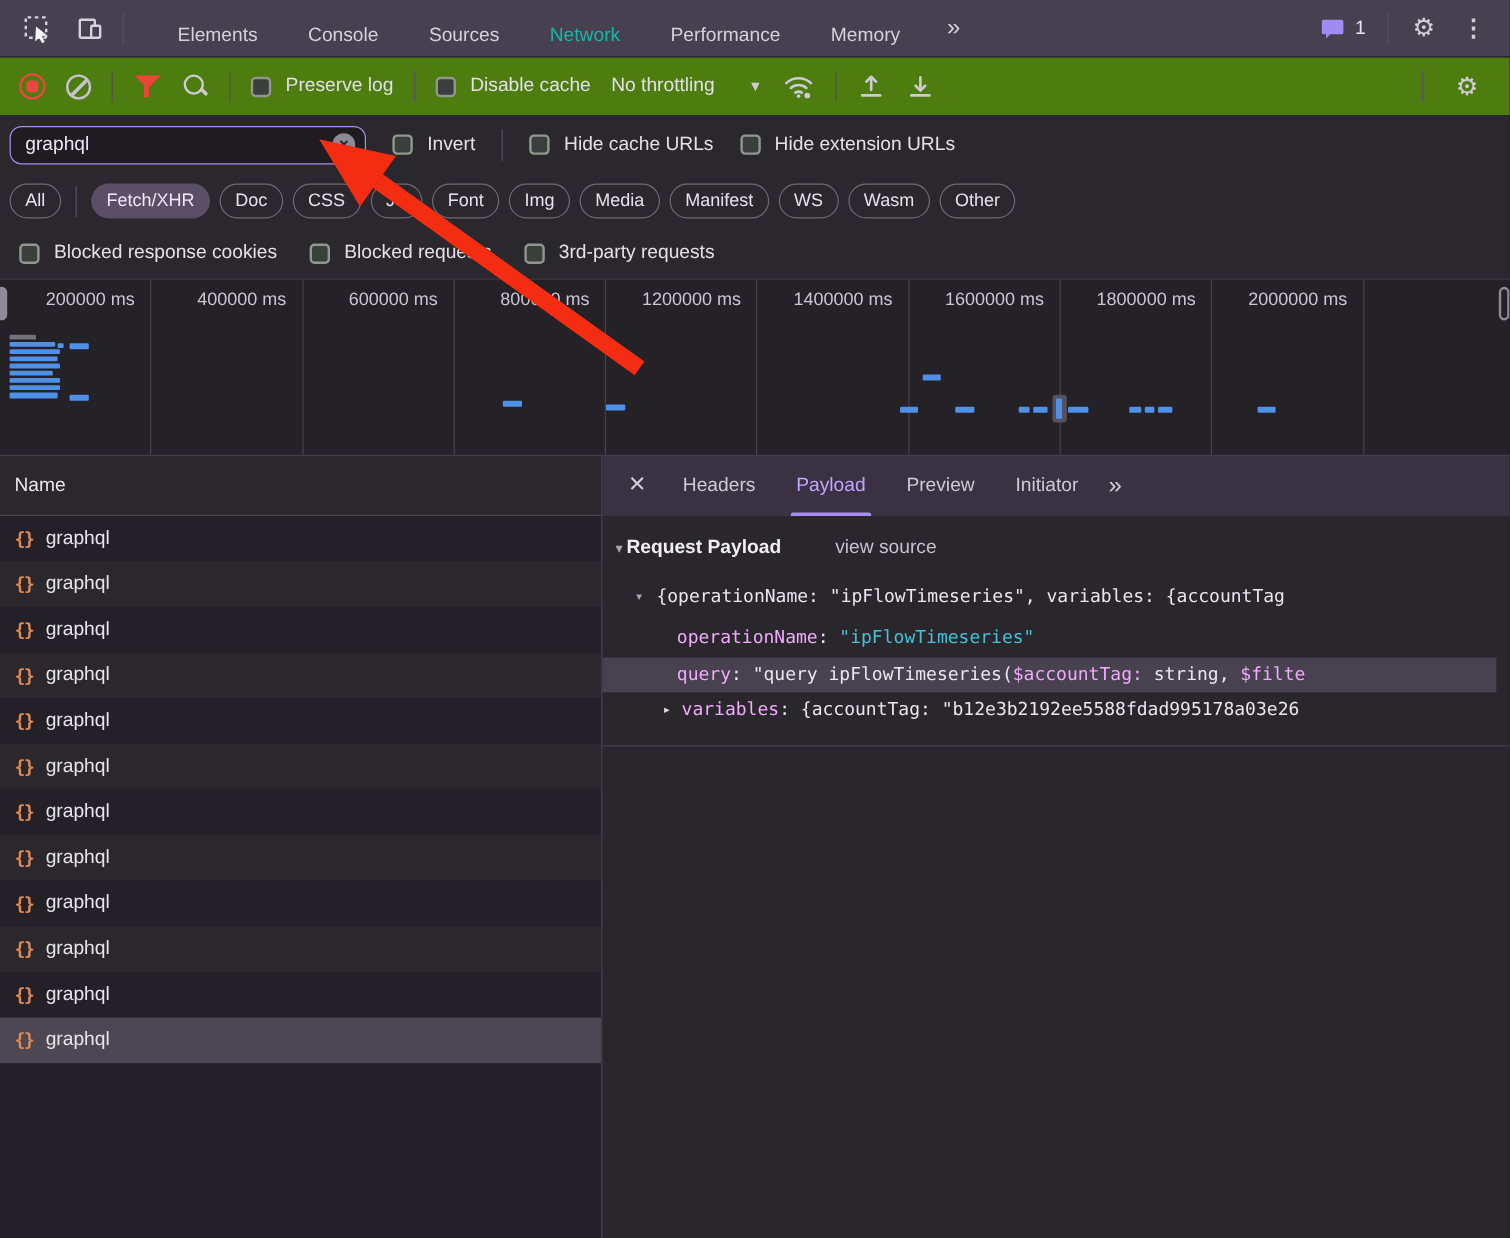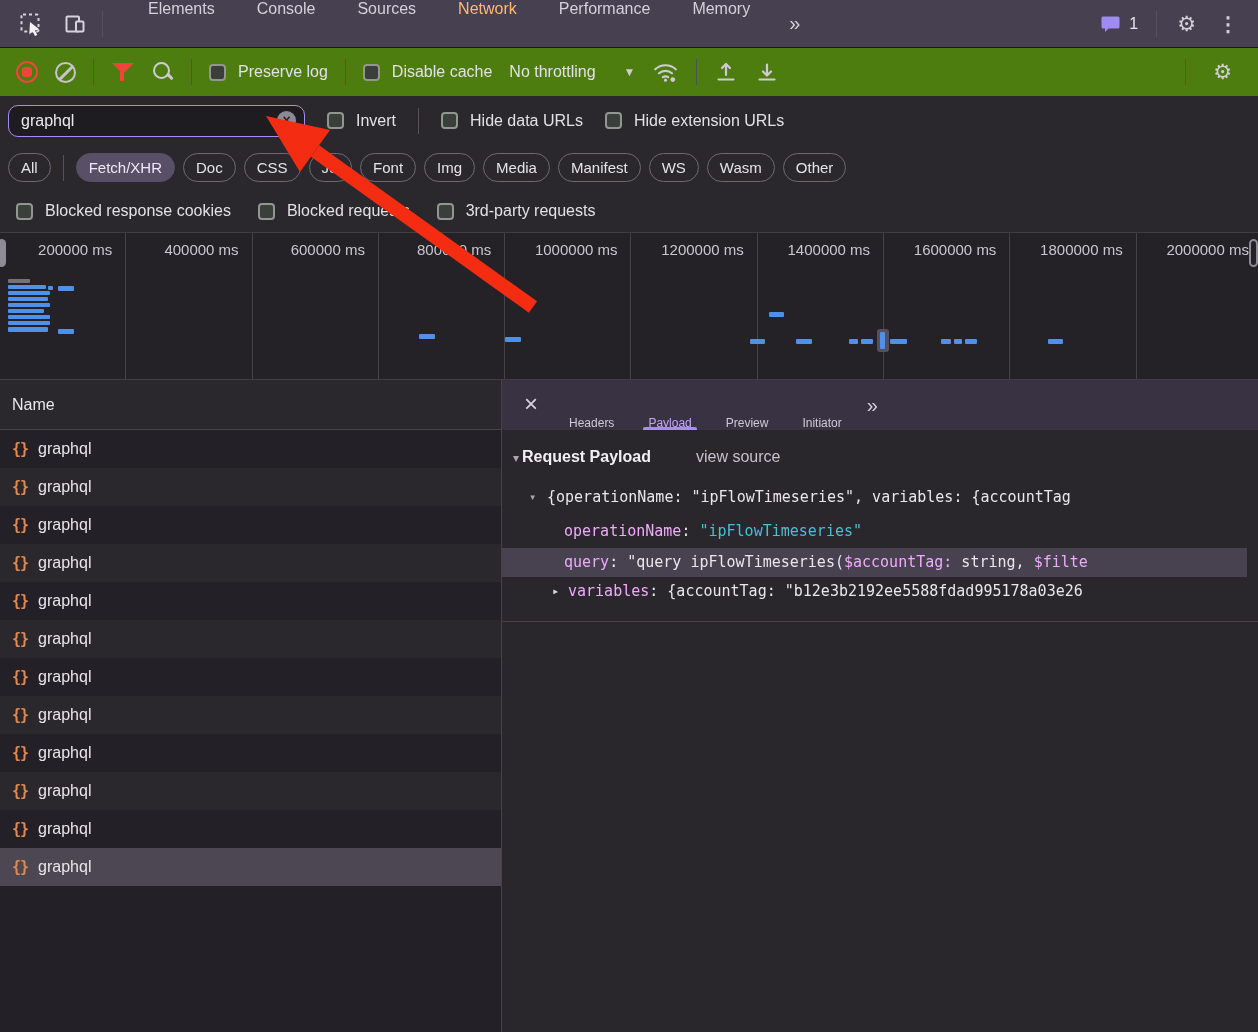--- a/index.html
+++ b/index.html
@@ -8,23 +8,23 @@
   .stage { position:absolute; top:0; left:0; width:1258px; height:1032px; }
 
   .vdiv { width:1px; height:26px; background:#56505c; flex:0 0 1px; }
 
   
   .topbar { position:absolute; top:0; left:0; width:100%; height:48px; background:#474051;
     display:flex; align-items:center; padding:0 14px; gap:10px; border-bottom:1px solid #19171c; }
   .icon-btn { width:34px; height:34px; display:flex; align-items:center; justify-content:center;
     color:#d7d2dd; flex:0 0 auto; }
   .tabs { display:flex; height:48px; margin-left:14px; }
-  .tab { position:relative; display:flex; align-items:flex-start; padding:0 21px; height:60px;
+  .tab { position:relative; display:flex; align-items:center; padding:0 21px; height:60px;
     color:#d5d0da; font-size:16px; cursor:default; }
-  .tab.active { color:#fdba74; }
+  .tab.active { color:#14b8a6; }
   .tab.active::after { content:""; position:absolute; left:10px; right:10px; bottom:0; height:3px;
     background:#a88cf6; border-radius:2px 2px 0 0; }
   .chevrons { color:#d5d0da; font-size:20px; letter-spacing:-2px; padding:0 8px; }
   .spacer { flex:1; }
   .issues { display:flex; align-items:center; gap:8px; color:#e7e3ec; font-size:16px; padding:0 8px; }
   .glyph { font-size:21px; color:#d3ced8; padding:0 10px; }
   .kebab { font-size:20px; font-weight:bold; padding:0 6px 0 2px; }
 
   
   .toolbar { position:absolute; top:48px; left:0; width:100%; height:48px; background:#4d7c0f;
@@ -94,22 +94,22 @@
   .req-row.even { background:#2b282d; }
   .req-row.selected { background:#4d4753; }
   .braces { color:#e08a52; font-family:"DejaVu Sans Mono",monospace; font-size:15px; font-weight:bold;
     letter-spacing:-1px; }
 
   
   .right-panel { position:absolute; top:380px; left:501px; right:0; bottom:0; background:#29262c;
     border-left:1px solid #46424a; overflow:hidden; }
   .dtabbar { height:50px; background:#393242; display:flex; align-items:center; padding-left:16px; }
   .close-x { color:#d6d1db; font-size:24px; padding:0 14px 2px 6px; line-height:1; }
-  .dtab { position:relative; display:flex; align-items:flex-end; height:50px; padding:0 17px;
-    color:#cfc9d6; font-size:12px; }
+  .dtab { position:relative; display:flex; align-items:center; height:50px; padding:0 17px;
+    color:#cfc9d6; font-size:16px; }
   .dtab.active { color:#c1a5fd; }
   .dtab.active::after { content:""; position:absolute; left:12px; right:12px; bottom:0; height:3px;
     background:#a88cf6; border-radius:2px 2px 0 0; }
 
   .p-row { position:absolute; left:0; right:11px; white-space:nowrap; overflow:hidden;
     font-family:"DejaVu Sans Mono",monospace; font-size:15px; color:#e9e6ec; }
   .p-title { top:63px; height:27px; line-height:27px; font-family:"Liberation Sans",sans-serif; }
   .tri { color:#a9a4b0; font-size:12px; }
   .bold-title { font-weight:bold; color:#f2eff4; font-size:16px; margin-left:3px; }
   .view-src { position:absolute; left:194px; color:#c6c1cc; font-size:16px; font-weight:normal; }
@@ -234,21 +234,21 @@
       <input value="graphql" style="">
       <div class="clear-x">×</div>
     </div>
     <div class="cbgrp">
       <div class="cb"></div>
       <span>Invert</span>
     </div>
     <div class="vdiv"></div>
     <div class="cbgrp">
       <div class="cb"></div>
-      <span>Hide data URLs</span>
+      <span>Hide cache URLs</span>
     </div>
     <div class="cbgrp">
       <div class="cb"></div>
       <span>Hide extension URLs</span>
     </div>
   </div>
 
   <div class="pillsrow" id="pills">
       <button class="pill">All</button>
       <div class="vdiv pill-div"></div>
@@ -286,23 +286,20 @@
           <span class="tl-label">200000 ms</span>
         </div>
         <div class="tl-seg">
           <span class="tl-label">400000 ms</span>
         </div>
         <div class="tl-seg">
           <span class="tl-label">600000 ms</span>
         </div>
         <div class="tl-seg">
           <span class="tl-label">800000 ms</span>
-        </div>
-        <div class="tl-seg">
-          <span class="tl-label">1000000 ms</span>
         </div>
         <div class="tl-seg">
           <span class="tl-label">1200000 ms</span>
         </div>
         <div class="tl-seg">
           <span class="tl-label">1400000 ms</span>
         </div>
         <div class="tl-seg">
           <span class="tl-label">1600000 ms</span>
         </div>

